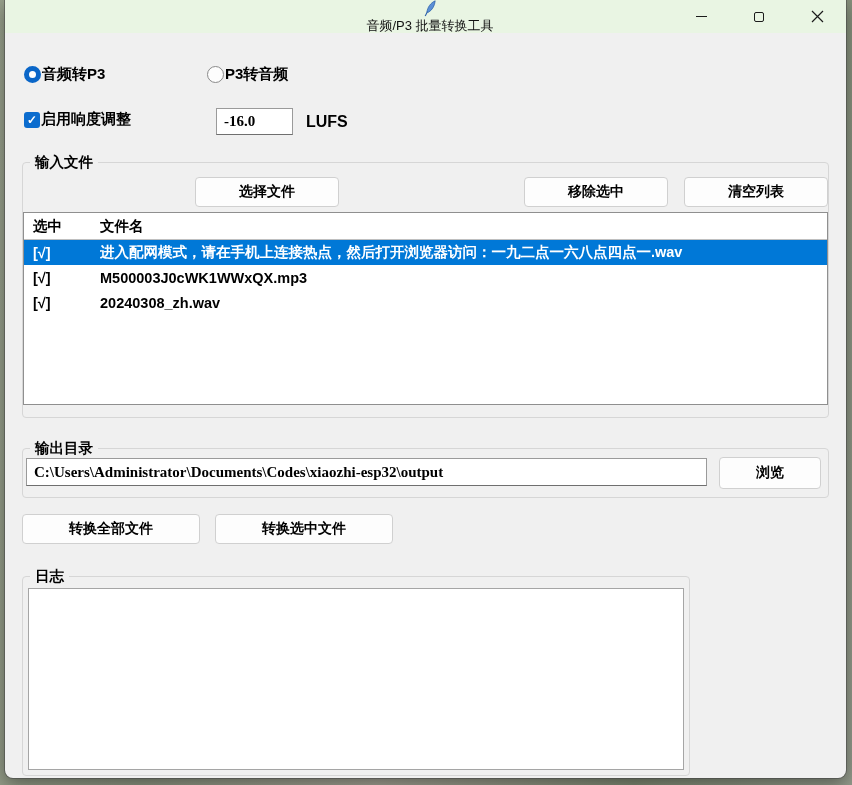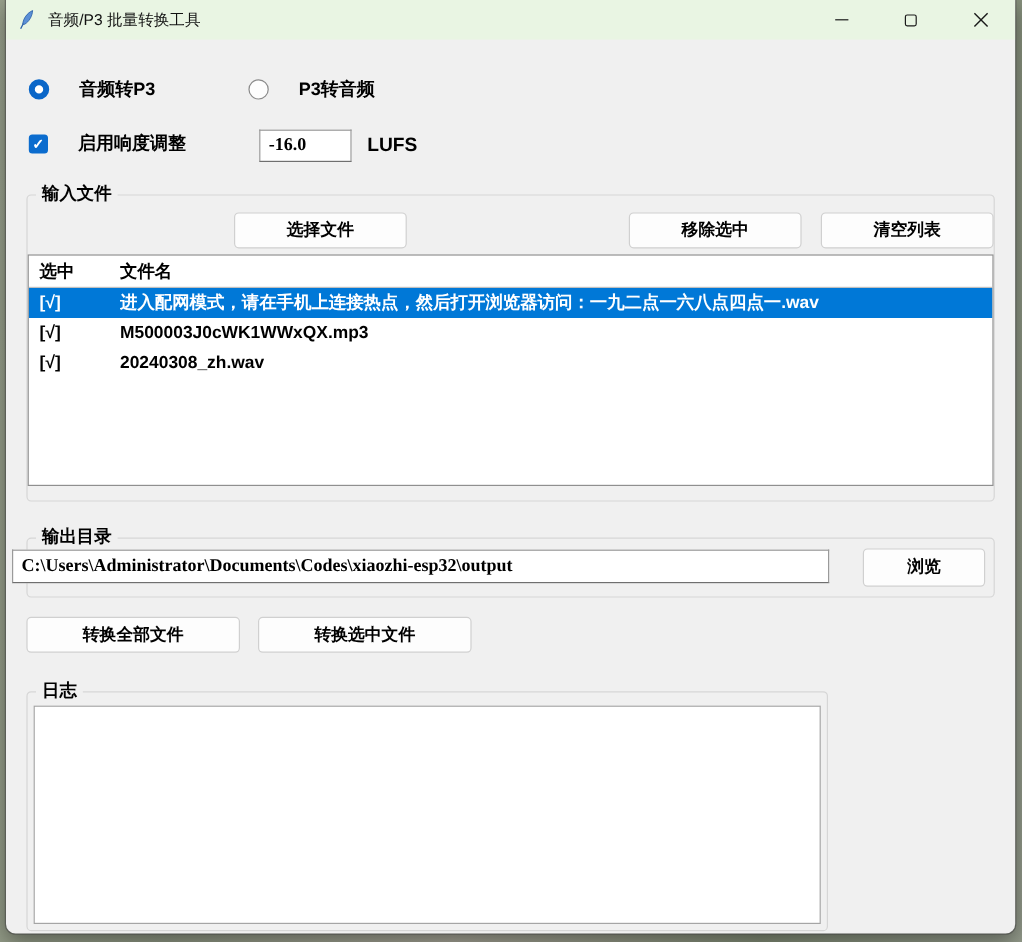--- a/index.html
+++ b/index.html
@@ -7,53 +7,53 @@
   .desktop {
     position:relative; width:852px; height:785px;
     background:linear-gradient(100deg,#98a08c 0%,#8b9480 28%,#a2a193 52%,#7f8a74 78%,#939a8b 100%);
   }
   .window {
     position:absolute; left:5px; top:0; width:841px; height:778px;
     background:#f0f0f0; border-radius:0 0 8px 8px; overflow:hidden;
     box-shadow:0 0 0 1px rgba(70,70,70,.55), 0 6px 18px rgba(0,0,0,.4);
   }
   
-  .titlebar { position:relative; height:33px; background:#e9f5e3; display:flex; align-items:center; }
+  .titlebar { position:relative; height:33px; background:#e9f5e3; display:flex; align-items:center;flex-direction:column; }
   .app-icon { margin-left:10px; width:16px; height:17px; display:flex; align-items:center; }
   .title { margin-left:9px; font-size:13px; color:#111; }
   .win-controls { position:absolute; right:0; top:0; height:33px; display:flex; }
   .wc { width:58px; height:33px; display:flex; align-items:center; justify-content:center; }
   .min-glyph { width:11px; height:0; border-top:1.4px solid #1b1b1b; display:block; }
   .max-glyph { width:10px; height:10px; border:1.3px solid #1b1b1b; border-radius:2px; display:block; }
   
   .win-body { position:absolute; top:33px; left:0; right:0; bottom:0; font-size:15px; color:#000; }
   .group { position:absolute; border:1px solid #d6d6d6; border-radius:4px; }
   .legend { position:absolute; top:-9px; left:7px; background:#f0f0f0; padding:0 5px;
             font-weight:bold; font-size:14.5px; line-height:17px; white-space:nowrap; }
   .group-mode   { left:17px; top:22px;  width:807px; height:40px; }
   .group-input  { left:17px; top:129px; width:807px; height:256px; }
   .group-output { left:17px; top:415px; width:807px; height:50px; }
   .group-log    { left:17px; top:543px; width:668px; height:200px; }
   
-  .choice { position:absolute; display:flex; align-items:center; gap:25px; font-weight:bold; font-size:15px; }
+  .choice { position:absolute; display:flex; align-items:center; gap:1px; font-weight:bold; font-size:15px; }
   .radio { width:17px; height:17px; border-radius:50%; flex-shrink:0; }
   .radio.on  { border:5px solid #0a66c8; background:#fff; }
   .radio.off { border:1px solid #8a8a8a; background:#fdfdfd; }
   .checkbox { width:16px; height:16px; border-radius:3px; background:#0b6cce; color:#fff;
               display:flex; align-items:center; justify-content:center; font-size:12px; flex-shrink:0; }
   #radio-1 { left:19px;  top:32px; }
   #radio-2 { left:202px; top:32px; }
   #loudness-check { left:19px; top:77px; }
   
   .entry { position:absolute; background:#fff; border:1px solid #9a9a9a; border-bottom-color:#6f6f6f;
            font-weight:bold; font-size:15px; padding:0 7px; display:flex; align-items:center;
            white-space:nowrap; overflow:hidden;font-family:Liberation Serif, serif; }
   .entry-lufs { left:211px; top:75px; width:77px; height:27px; }
   .lufs-unit { position:absolute; left:301px; top:80px; font-weight:bold; font-size:16px; }
-  .entry-path { left:5px; top:425px; width:681px; height:28px; }
+  .entry-path { left:21px; top:425px; width:681px; height:28px; }
   
   .btn { position:absolute; background:#fdfdfd; border:1px solid #d0d0d0; border-radius:4px;
          font-family:inherit; font-weight:bold; font-size:14px; color:#000;
          display:flex; align-items:center; justify-content:center; }
   .btn-select { left:190px; top:144px; width:144px; height:30px; }
   .btn-remove { left:519px; top:144px; width:144px; height:30px; }
   .btn-clear  { left:679px; top:144px; width:144px; height:30px; }
   .btn-browse { left:714px; top:424px; width:102px; height:32px; }
   .btn-all    { left:17px;  top:481px; width:178px; height:30px; }
   .btn-sel    { left:210px; top:481px; width:178px; height:30px; }

